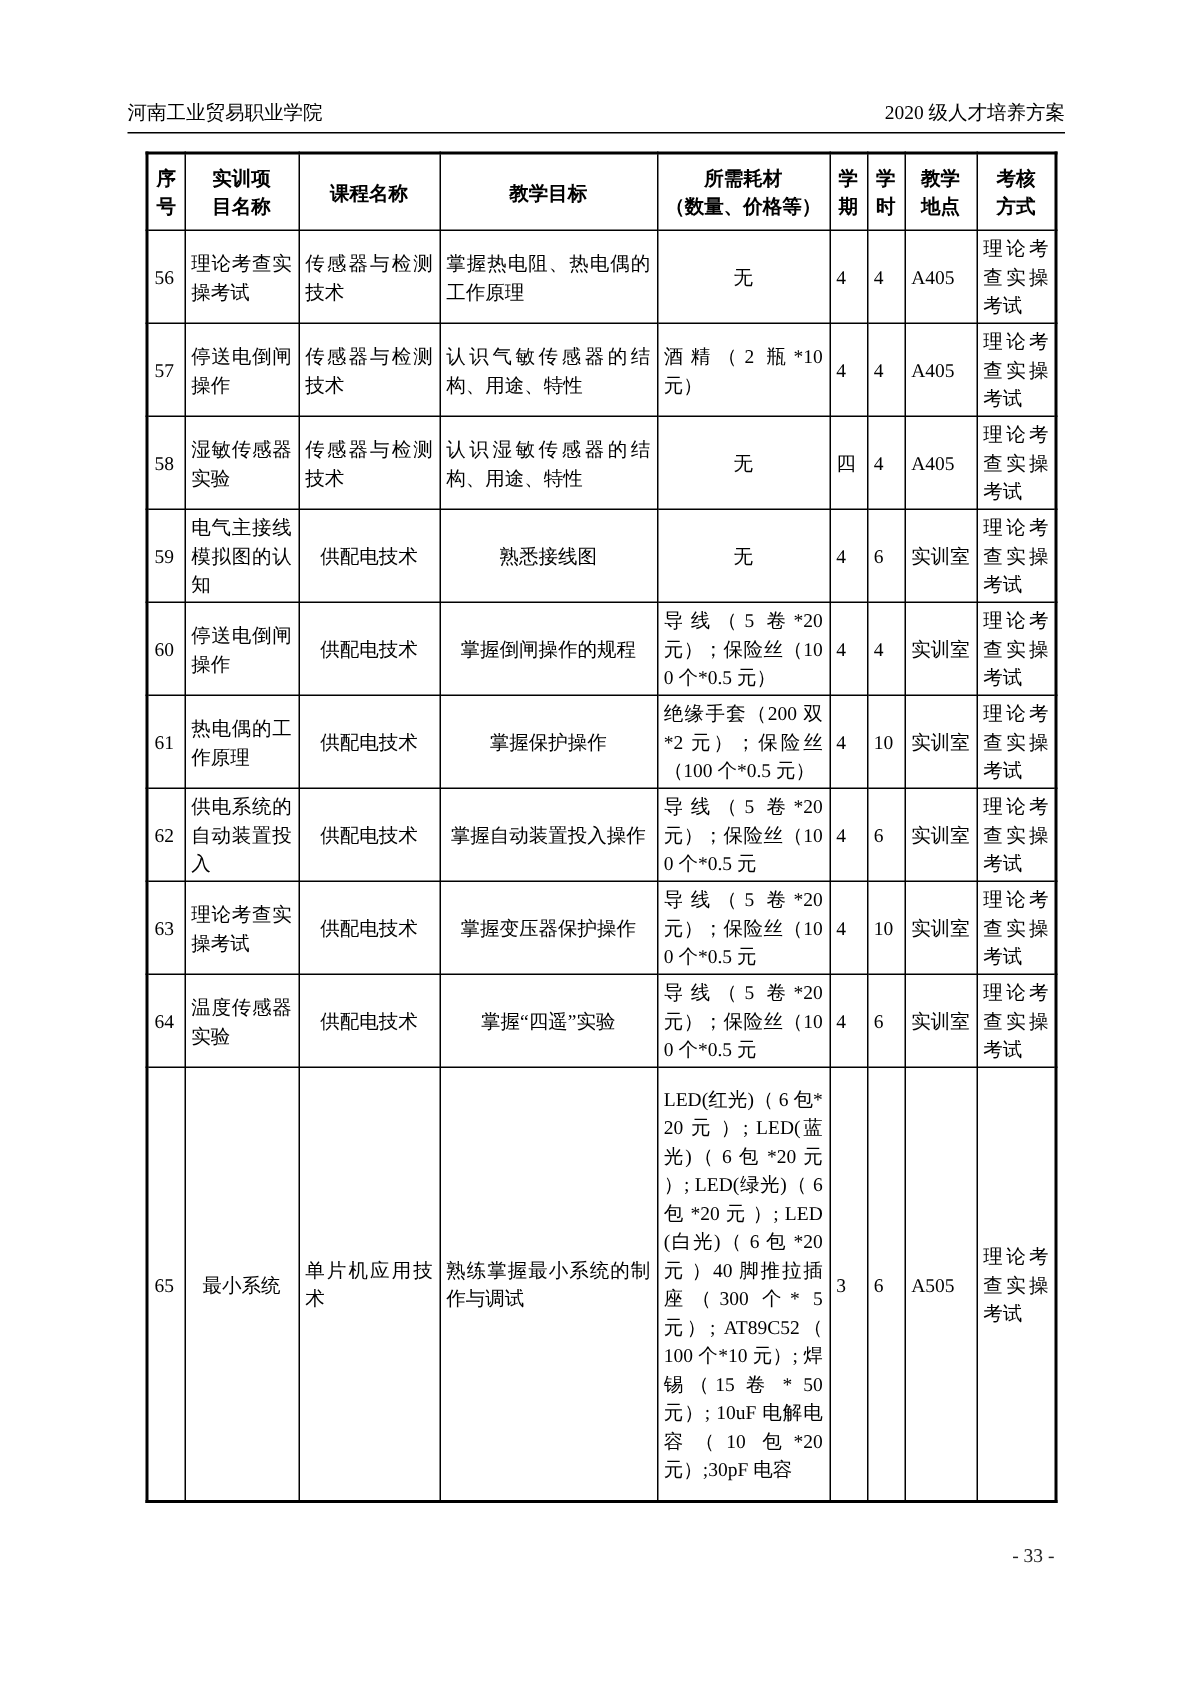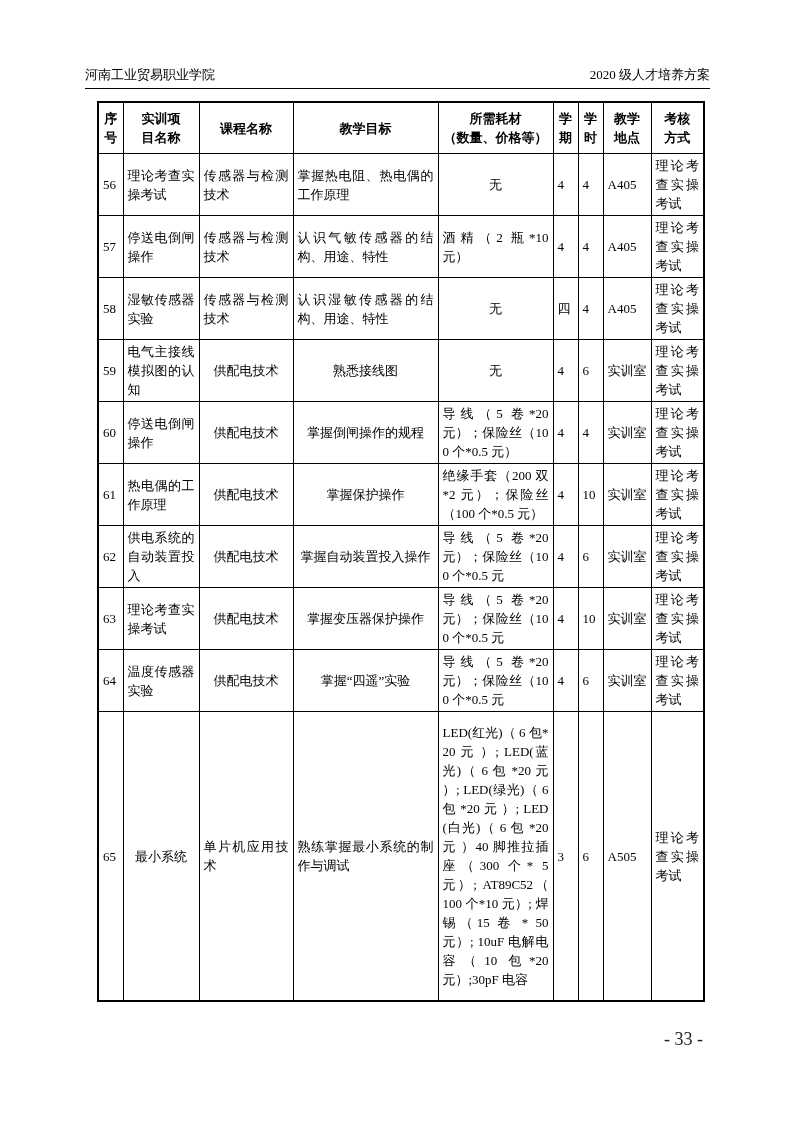--- a/index.html
+++ b/index.html
@@ -38,21 +38,21 @@
   .c-center{text-align:left;}
   .auto{text-align:justify;}
   .auto.one-line{text-align:center;}
   
   .w-no{width:25px;} .w-name{width:76px;} .w-course{width:94px;}
   .w-obj{width:145px;} .w-mat{width:115px;} .w-term{width:25px;}
   .w-hours{width:25px;} .w-loc{width:48px;} .w-assess{width:53px;}
   
   .doc-footer{
     position:absolute;left:85px;top:1029px;width:618px;
-    text-align:right;font-size:18px;color:#222;
+    text-align:right;font-size:13px;color:#222;
   }
 </style>
 </head>
 <body>
 
 <div class="doc-header">
   <span>河南工业贸易职业学院</span>
   <span>2020 级人才培养方案</span>
 </div>
 

